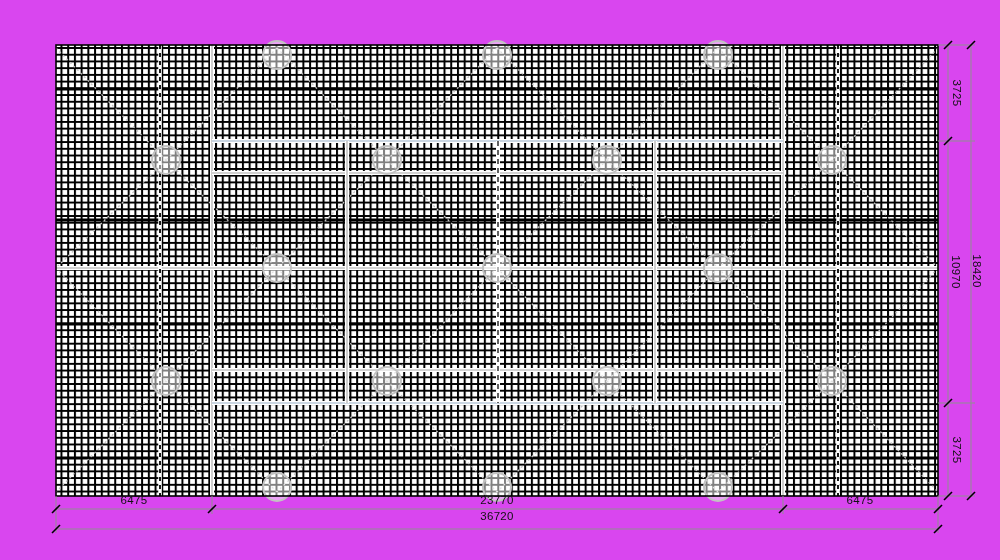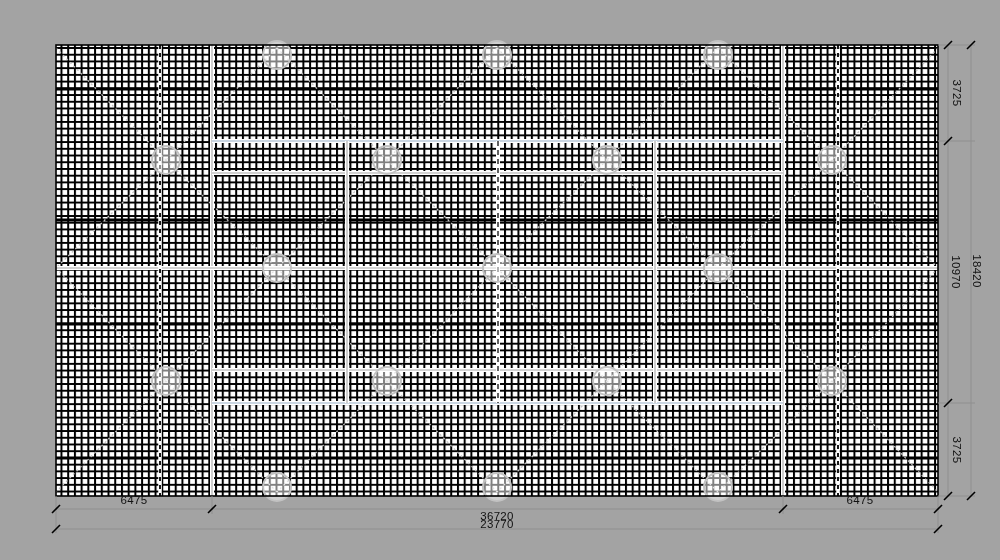--- a/index.html
+++ b/index.html
@@ -1,23 +1,23 @@
 <!DOCTYPE html>
 <html><head>
 <meta charset="utf-8">
 <style>
   html,body{margin:0;padding:0;background:#ffffff;}
-  .canvas{position:relative;width:1000px;height:560px;background:#a3a3a3;overflow:hidden;
+  .canvas{position:relative;width:1000px;height:560px;background:#d946ef;overflow:hidden;
           font-family:"Liberation Sans",sans-serif;}
   svg{position:absolute;left:0;top:0;}
   .dim-label{position:absolute;font-size:11.5px;color:#111;letter-spacing:0.3px;}
   .hlabel{width:80px;text-align:center;}
   .vlabel{white-space:nowrap;transform:translate(-50%,-50%) rotate(90deg);}
   #lb-left  {left:94px; top:494px;}
-  #lb-mid   {left:457px;top:494px;margin-top:24px;}
+  #lb-mid   {left:457px;top:494px;}
   #lb-right {left:820px;top:494px;}
   #lb-total {left:457px;top:510px;}
   #lr-top   {left:957px;top:93px;}
   #lr-mid   {left:956px;top:272px;}
   #lr-bot   {left:957px;top:450px;}
   #lr-total {left:977px;top:271px;}
 </style>
 </head>
 <body>
 

